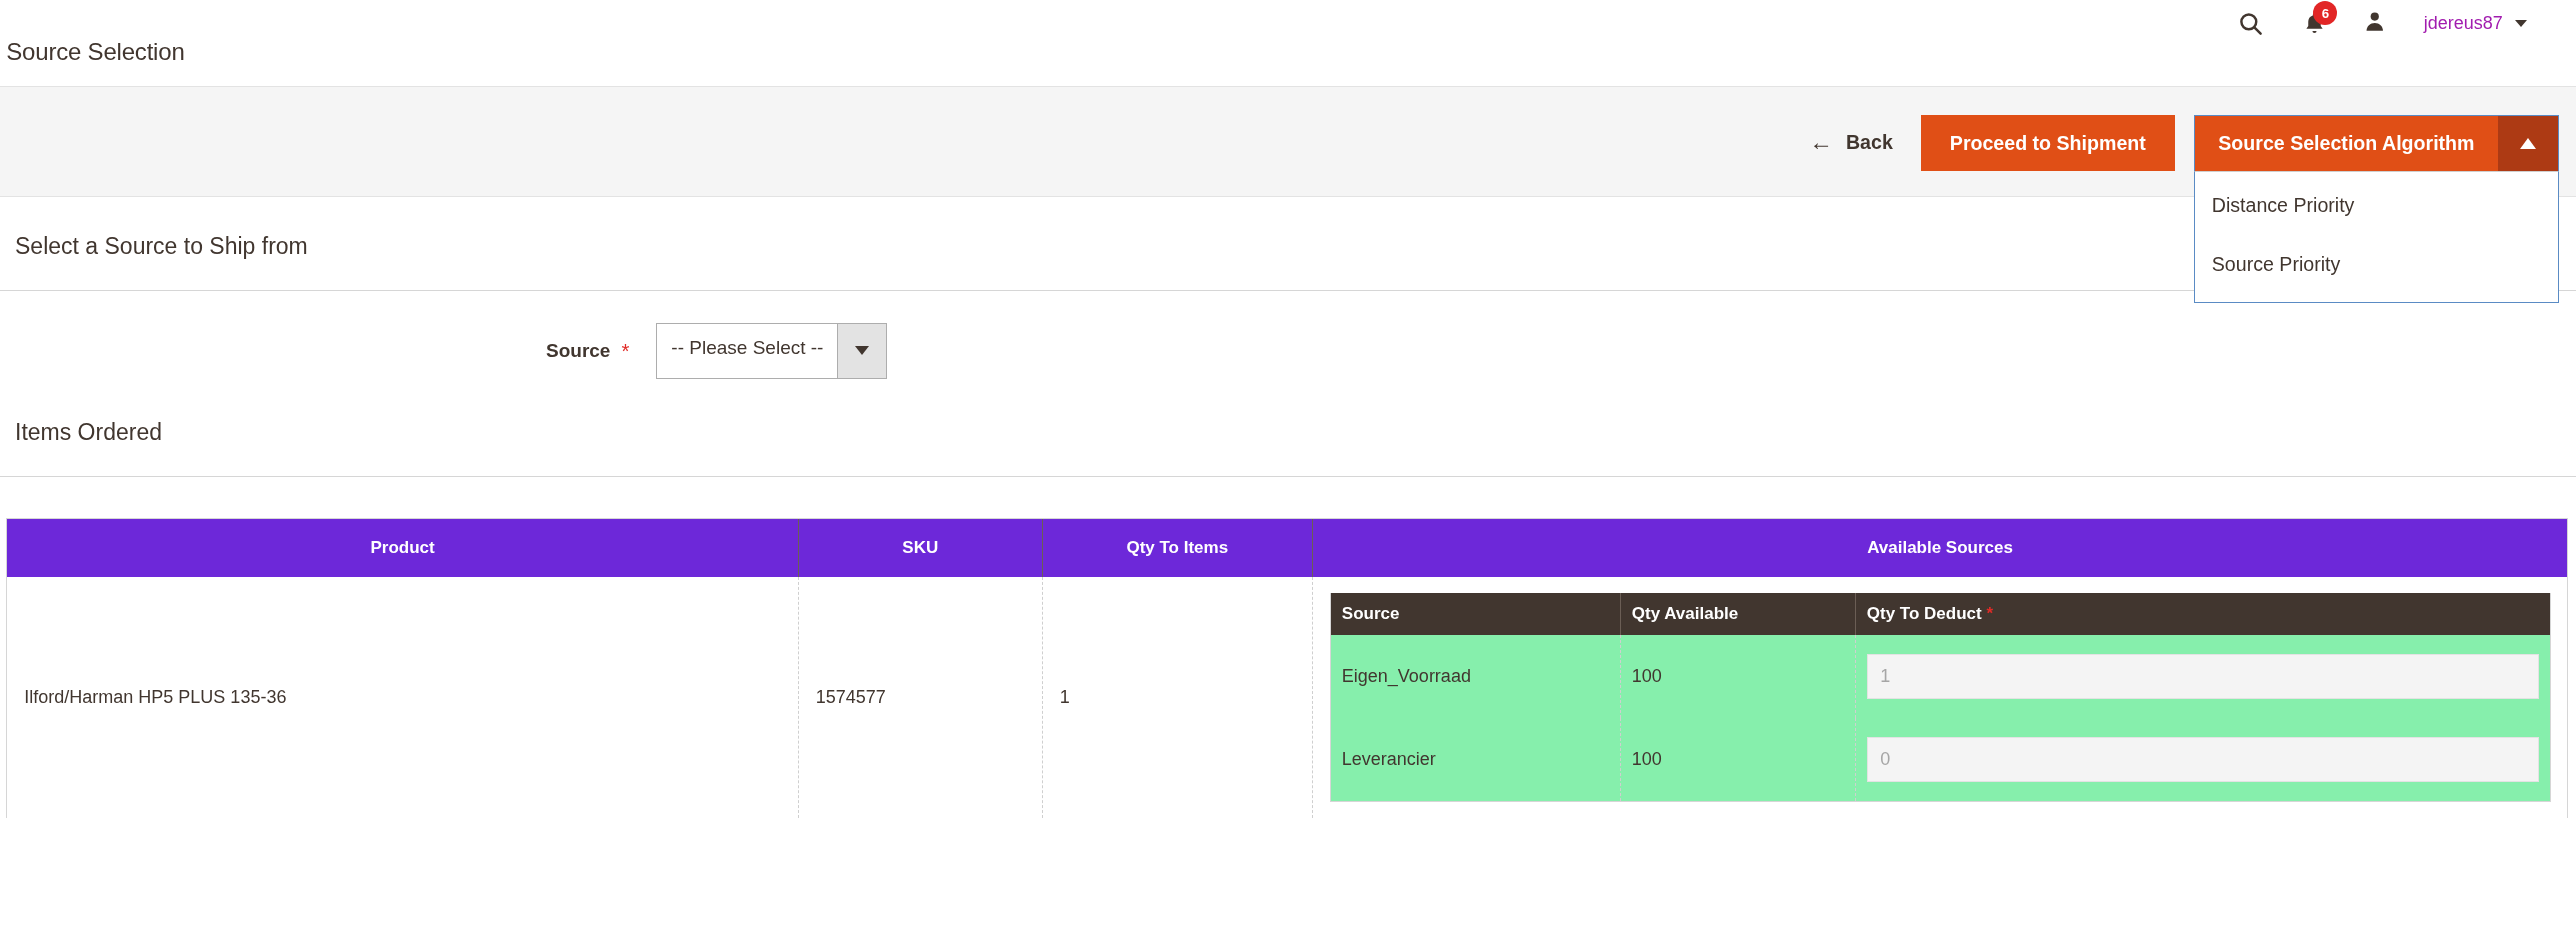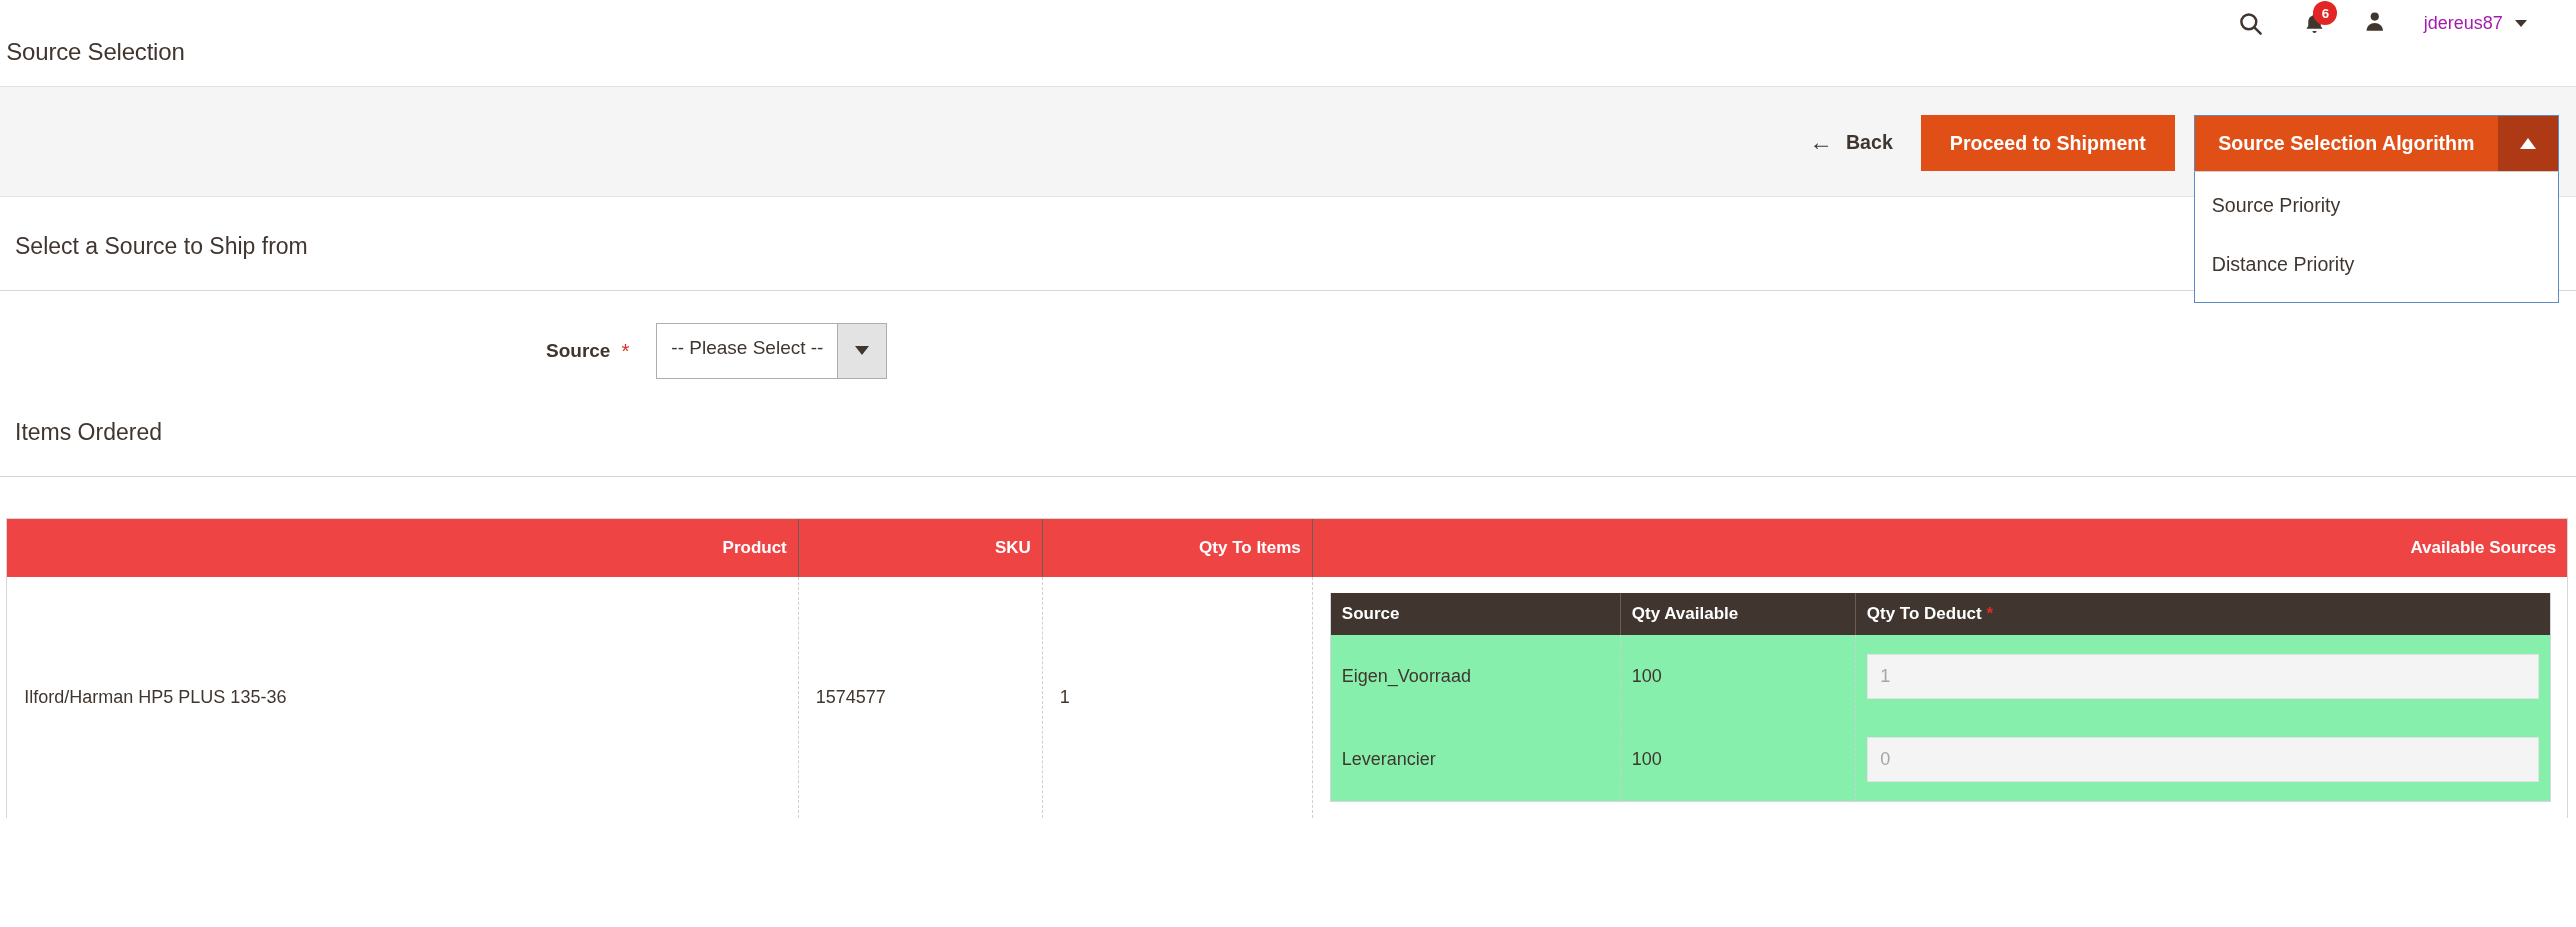--- a/index.html
+++ b/index.html
@@ -303,25 +303,25 @@
 
   
   .grid-wrap {
     width: 2562px;
     margin-left: 6.3px;
     border: 0.8px solid #d6d6d6;
     border-bottom: none;
   }
   table.grid { width: 100%; border-collapse: collapse; table-layout: fixed; }
   table.grid > thead > tr > th {
-    background: #ef4444;
+    background: #6d28d9;
     color: #ffffff;
     font-size: 17px;
     font-weight: 700;
-    text-align: right;
+    text-align: center;
     padding: 17px 11px;
     height: 58px;
     border-right: 0.8px solid #6b5e55;
     vertical-align: middle;
   }
   table.grid > thead > tr > th:last-child { border-right: none; }
   table.grid > tbody > tr > td {
     font-size: 18px;
     color: #41362f;
     padding: 11px;
@@ -432,22 +432,22 @@
     <button class="btn-primary">Proceed to Shipment</button>
 
     <div class="split-wrap">
       <div class="split-main">
         <button class="split-label">Source Selection Algorithm</button>
         <button class="split-toggle">
           <span class="caret-up"></span>
         </button>
       </div>
       <div class="split-menu">
+        <div class="split-menu-item">Distance Priority</div>
         <div class="split-menu-item">Source Priority</div>
-        <div class="split-menu-item">Distance Priority</div>
       </div>
     </div>
 
   </div>
 </div>
 
 <div class="content">
 
   <div style="height:36px"></div>
   <div class="section-title">Select a Source to Ship from</div>

